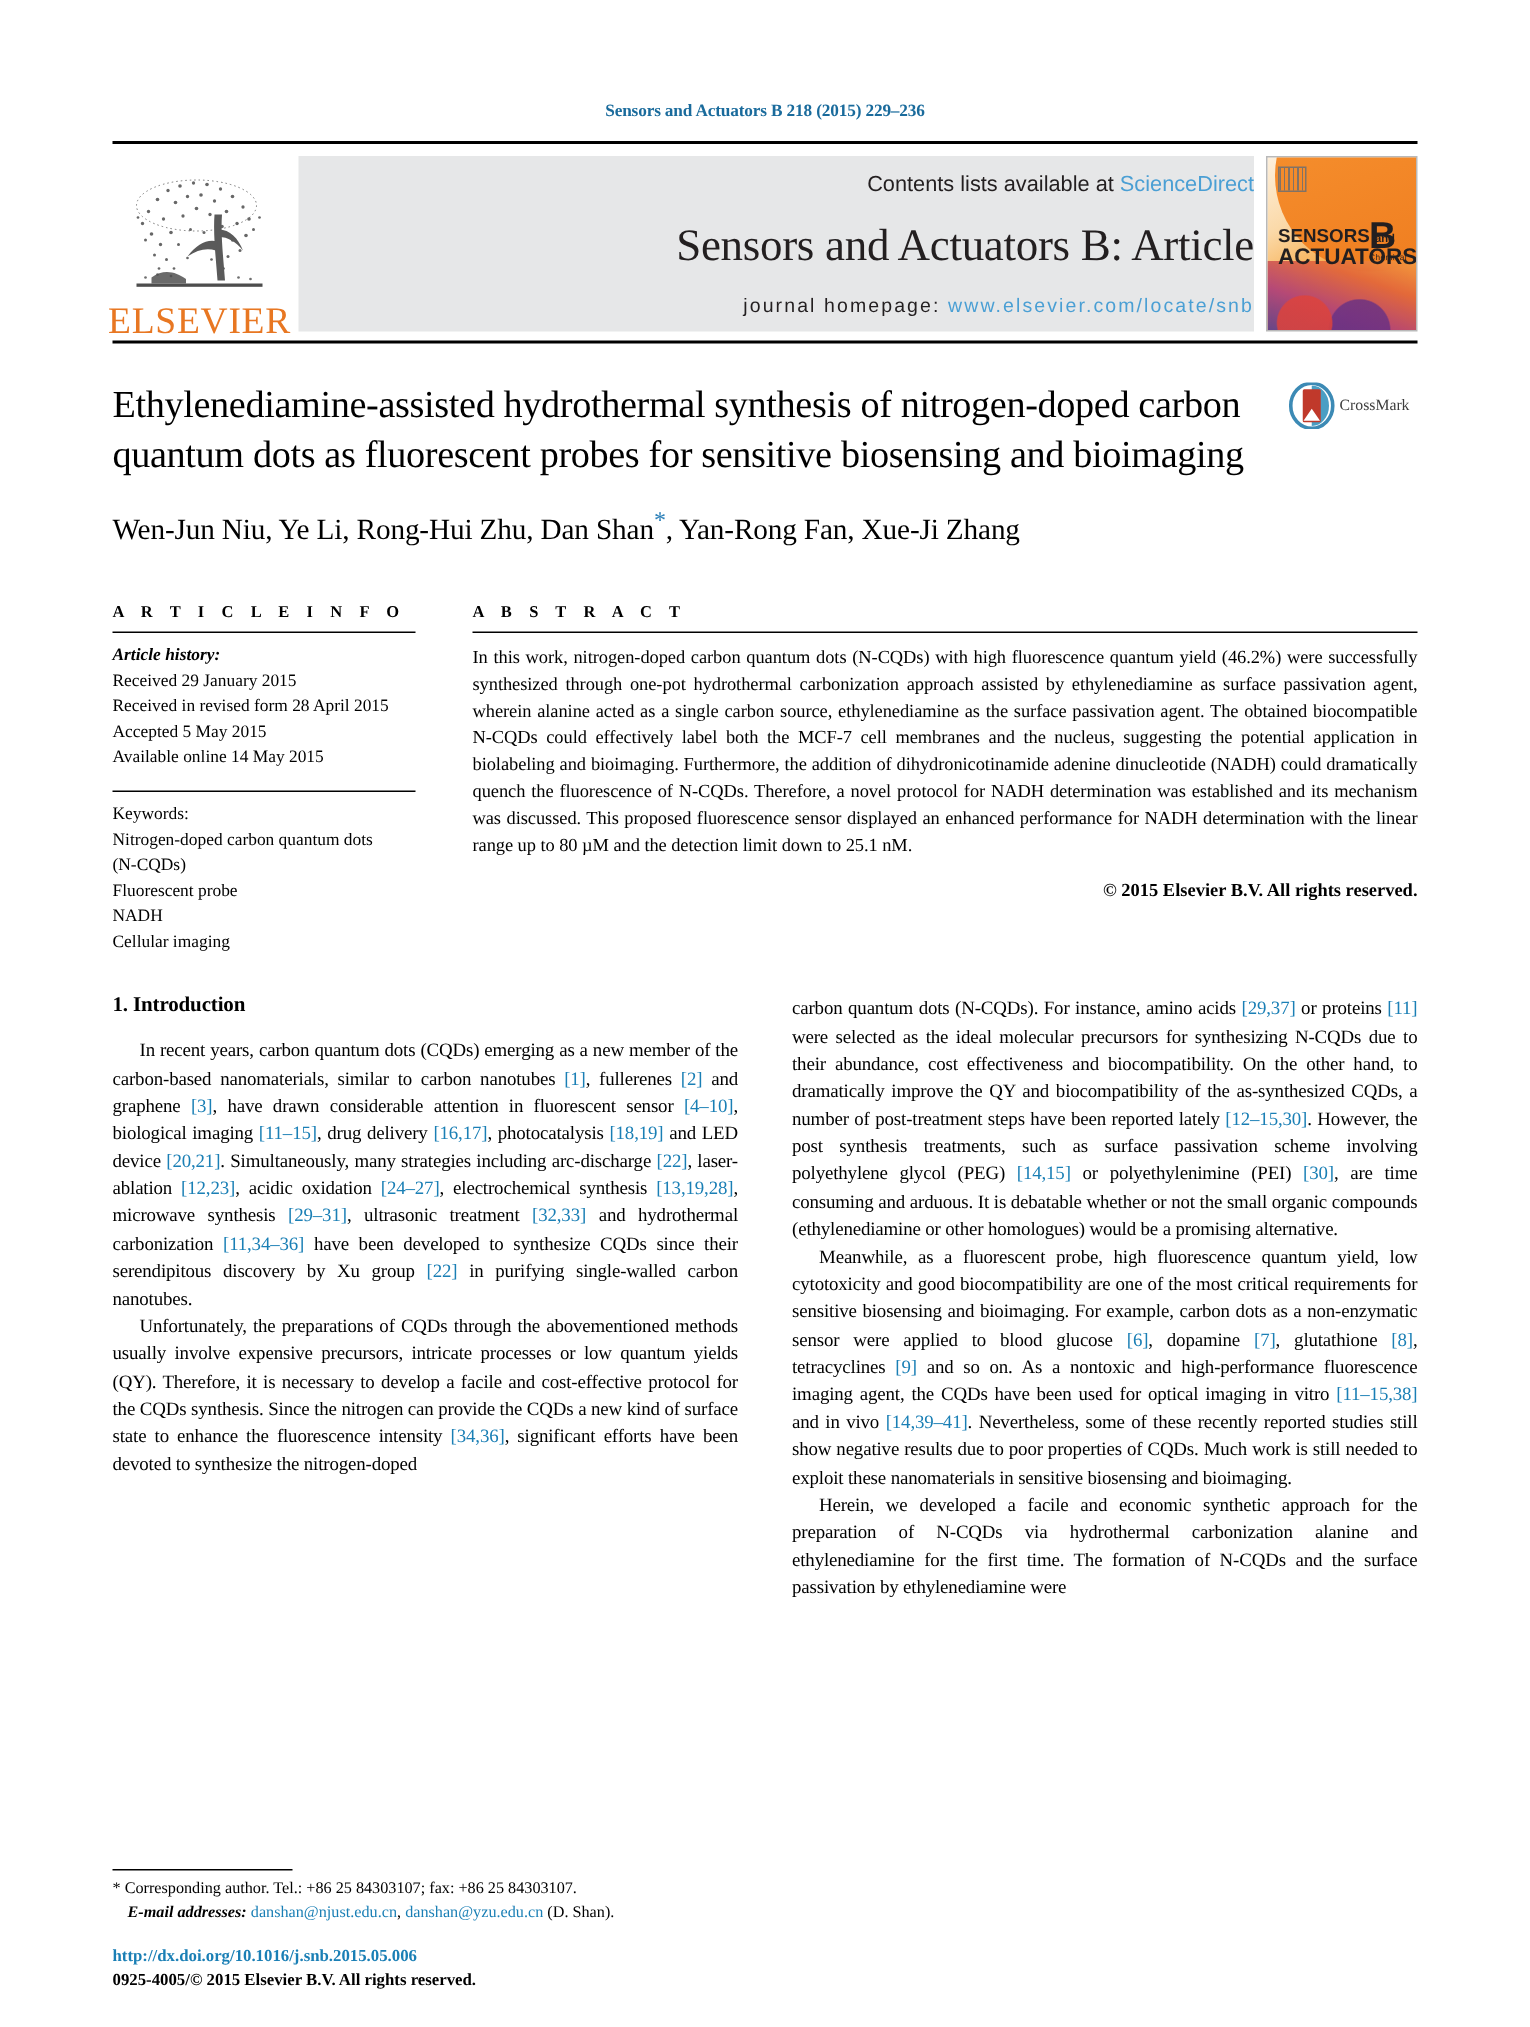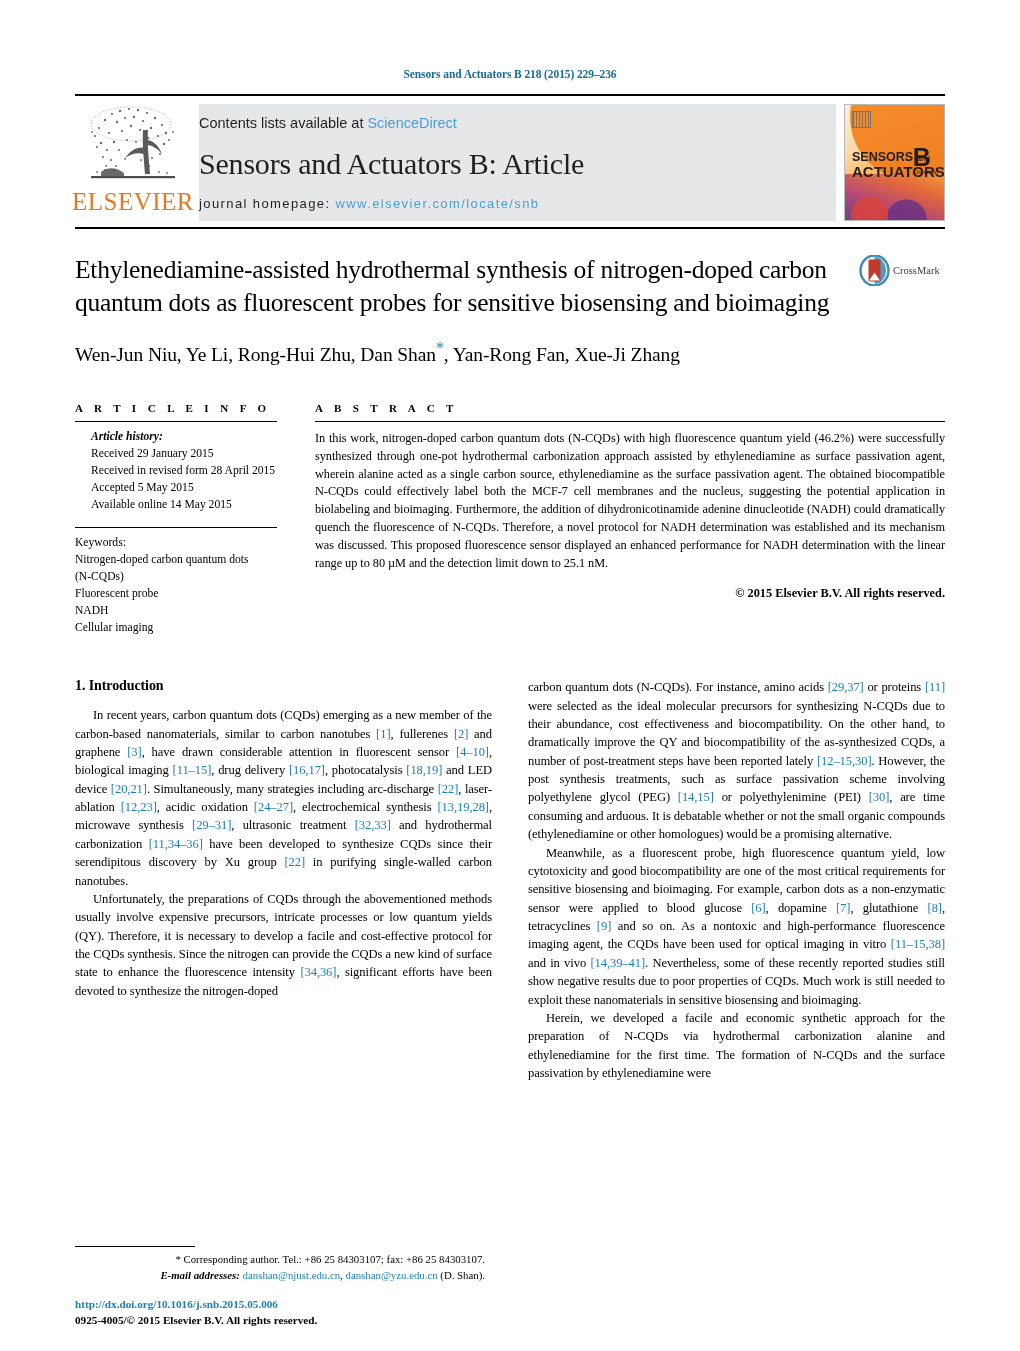--- a/index.html
+++ b/index.html
@@ -42,41 +42,41 @@
     align-items: stretch;
     height: 131px;
   }
   .banner-logo {
     width: 116px;
     flex: 0 0 116px;
     padding-top: 6px;
     display: flex;
     flex-direction: column;
     align-items: center;
-    justify-content: flex-start;
+    justify-content: flex-end;
   }
   .tree-svg { display:block; }
   .elsevier-word {
     font-family: "Liberation Serif", serif;
     font-size: 25px;
     letter-spacing: 0.5px;
     color: #E87722;
     line-height: 1;
     margin-top: 1px;
   }
   .banner-mid {
     flex: 1 1 auto;
     background: #e6e7e8;
     margin-left: 8px;
     margin-right: 8px;
     margin-top: 8px;
     margin-bottom: 6px;
     display: flex;
     flex-direction: column;
-    align-items: flex-start;
+    align-items: flex-end;
     justify-content: space-between;
     padding: 11px 0 10px 0;
     box-sizing: border-box;
   }
   .contents-line {
     font-family: "Liberation Sans", sans-serif;
     font-size: 14.5px;
     color: #231f20;
   }
   .contents-line .sd { color: #4a9fd4; }
@@ -202,42 +202,42 @@
   .col-info { flex: 0 0 240px; width: 240px; padding-right: 38px; box-sizing: border-box; }
   .col-abs { flex: 1 1 auto; }
   .sec-head {
     font-family: "Liberation Serif", serif;
     font-size: 11px;
     font-weight: bold;
     letter-spacing: 4.4px;
     margin-bottom: 7px;
   }
   .rule { border-top: 1px solid #000; }
-  .info-block { font-size: 11.6px; line-height: 1.47; padding-top: 6px; margin-left: 16px; }
+  .info-block { font-size: 11.6px; line-height: 1.47; padding-top: 6px; }
   .info-block .lbl { font-style: italic; font-weight: bold; }
   .info-rule2 { border-top: 1px solid #000; margin-top: 14px; }
   .kw-block { font-size: 11.6px; line-height: 1.47; padding-top: 6px; }
   .abstract-body {
     font-size: 12.3px;
     line-height: 1.455;
     text-align: justify;
     padding-top: 8px;
     letter-spacing: -0.05px;
   }
   .copyright {
     text-align: right;
     font-size: 12.3px;
     font-weight: bold;
     margin-top: 13px;
   }
 
   
   .body-cols {
     display: flex;
-    margin-top: 42px;
+    margin-top: 27px;
     gap: 36px;
   }
   .bcol { flex: 1 1 0; min-width: 0; }
   h2.section-title {
     font-family: "Liberation Serif", serif;
     font-size: 14px;
     font-weight: bold;
     margin: 0 0 12px 0;
     letter-spacing: -0.1px;
   }
@@ -254,21 +254,20 @@
   .ref { color: #1a7fb5; }
 
   
   .footnote-area {
     position: absolute;
     left: 75px;
     width: 410px;
     bottom: 68px;
     font-size: 10.8px;
     line-height: 1.42;
-    text-align: right;
   }
   .fn-rule { border-top: 1px solid #000; width: 120px; margin-bottom: 5px; }
   .fn-line { text-indent: 0; }
   .fn-line .ind { display:inline-block; width:10px; }
   .fn-em { font-style: italic; font-weight: bold; }
   .link { color: #1a7fb5; }
   .doi-block {
     position: absolute;
     left: 75px;
     bottom: 22px;

